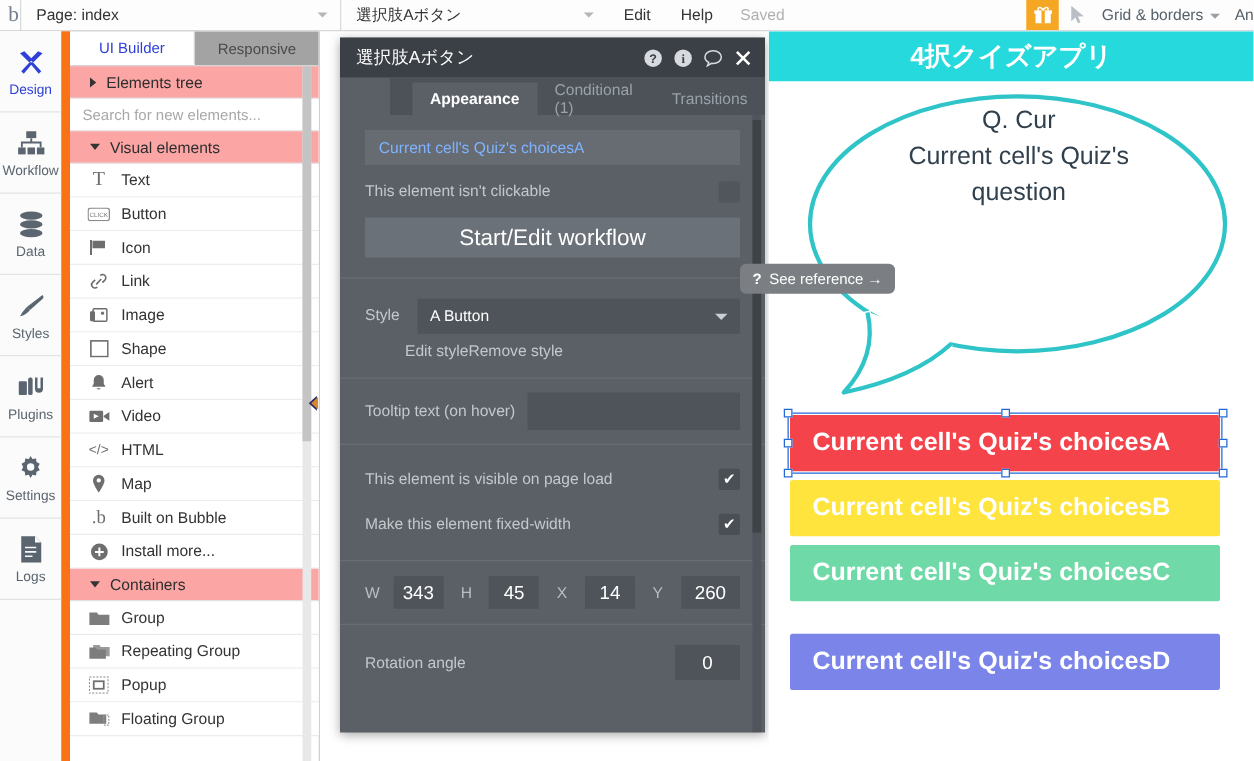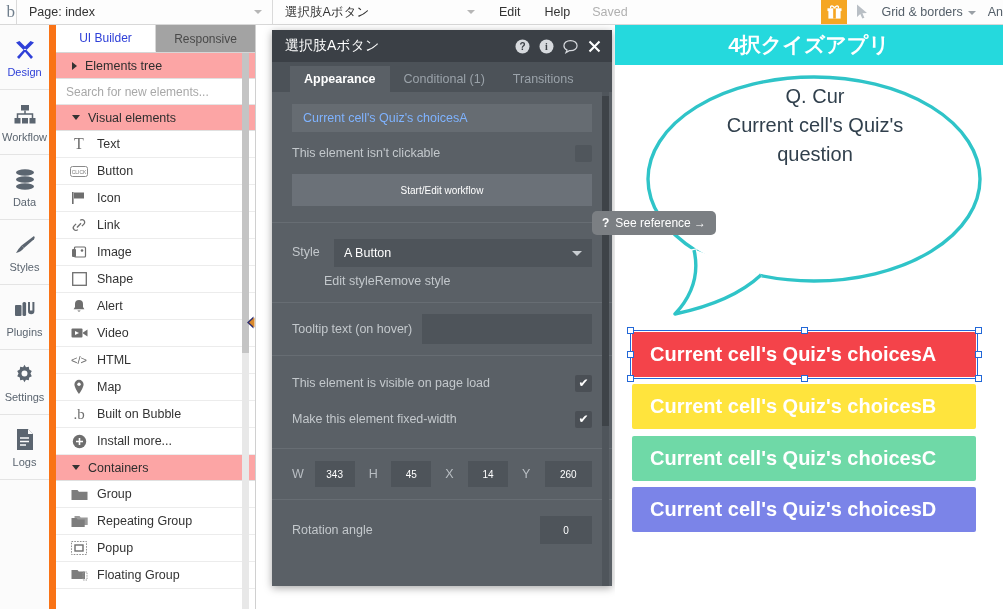--- a/index.html
+++ b/index.html
@@ -117,21 +117,21 @@
     background: #5a6066; box-shadow: 0 2px 8px rgba(0,0,0,.35);
     overflow: hidden; font-size: 12.5px;
   }
   .prop-head {
     height: 32px; background: #3b4046; display: flex; align-items: center;
     padding: 0 10px 0 13px; color: #ffffff;
   }
   .prop-title { font-size: 14px; flex: 1; }
   .prop-icons { display: flex; align-items: center; gap: 9px; }
   .pi { width: 15px; height: 15px; display: flex; align-items: center; justify-content: center; }
-  .prop-tabs { height: 30px; background: #4c5258; display: flex; align-items: flex-end; padding-left: 18px; }
+  .prop-tabs { height: 30px; background: #4c5258; display: flex; align-items: flex-end; padding-left: 18px; margin-left: 40px; }
   .ptab {
     height: 26px; padding: 0 14px; display: flex; align-items: center;
     color: #9aa2a9; font-size: 12.5px;
   }
   .ptab.active { background: #5a6066; color: #ffffff; font-weight: bold; }
   .prop-body { position: relative; height: 494px; overflow: hidden; }
   .prow { padding: 0 20px; display: flex; align-items: center; }
   .divider { height: 1px; background: #676d73; margin: 0; }
   .datafield {
     margin: 12px 20px 0 20px; height: 28px; background: #666c72;
@@ -141,39 +141,39 @@
   .lbl { color: #c3c8cc; }
   .chk {
     width: 17px; height: 17px; background: #4a4f55; border-radius: 2px;
     display: flex; align-items: center; justify-content: center;
     color: #ffffff; font-size: 12px;
   }
   .chk.off { background: #50565c; }
   .wfbtn {
     margin: 0 20px; height: 32px; background: #6b7178;
     display: flex; align-items: center; justify-content: center;
-    color: #ffffff; font-size: 10px;
+    color: #ffffff; font-size: 18px;
   }
   .sel {
     flex: 1; height: 28px; background: #4e545a; display: flex; align-items: center;
     padding: 0 10px; color: #ffffff; position: relative;
   }
   .sel-caret {
     position: absolute; right: 10px; top: 50%; margin-top: -2px; width: 0; height: 0;
     border-left: 5px solid transparent; border-right: 5px solid transparent;
     border-top: 5px solid #c9ced2;
   }
   .sublinks {
     display: flex; padding: 5px 20px 0 52px;
     color: #c3c8cc; font-size: 12.5px;
   }
   .txtfield { flex: 1; height: 30px; background: #4e545a; margin-left: 10px; }
   .numfield {
     width: 44px; height: 26px; background: #4e545a; color: #fff;
-    display: flex; align-items: center; justify-content: center; font-size: 10px;
+    display: flex; align-items: center; justify-content: center; font-size: 15px;
   }
   .numfield.wide { width: 52px; }
   .dimlabel { color: #b9bec3; width: 16px; }
   .prop-scroll {
     position: absolute; right: 3px; top: 0; width: 7px; height: 494px; background: #4f555b;
   }
   .prop-thumb { position: absolute; top: 4px; left: 0; width: 7px; height: 330px; background: #3e4348; }
 
   
   .canvas {
@@ -661,21 +661,21 @@
     <div class="handle" style="left:186px; top:302px;"></div>
     <div class="handle" style="left:360px; top:302px;"></div>
     <div class="handle" style="left:12px;  top:326px;"></div>
     <div class="handle" style="left:360px; top:326px;"></div>
     <div class="handle" style="left:12px;  top:350px;"></div>
     <div class="handle" style="left:186px; top:350px;"></div>
     <div class="handle" style="left:360px; top:350px;"></div>
 
     <div class="choice" style="top:359px; background:#ffe43d;">Current cell's Quiz's choicesB</div>
     <div class="choice" style="top:411px; background:#6fd9a7;">Current cell's Quiz's choicesC</div>
-    <div class="choice" style="top:462px; background:#7b84e8;">Current cell's Quiz's choicesD</div>
+    <div class="choice" style="top:482px; background:#7b84e8;">Current cell's Quiz's choicesD</div>
   </div>
 
   <div class="tooltip">
     <span class="tt-q">?</span>
     <span>See reference →</span>
   </div>
 
 </div>
 
 </body></html>

